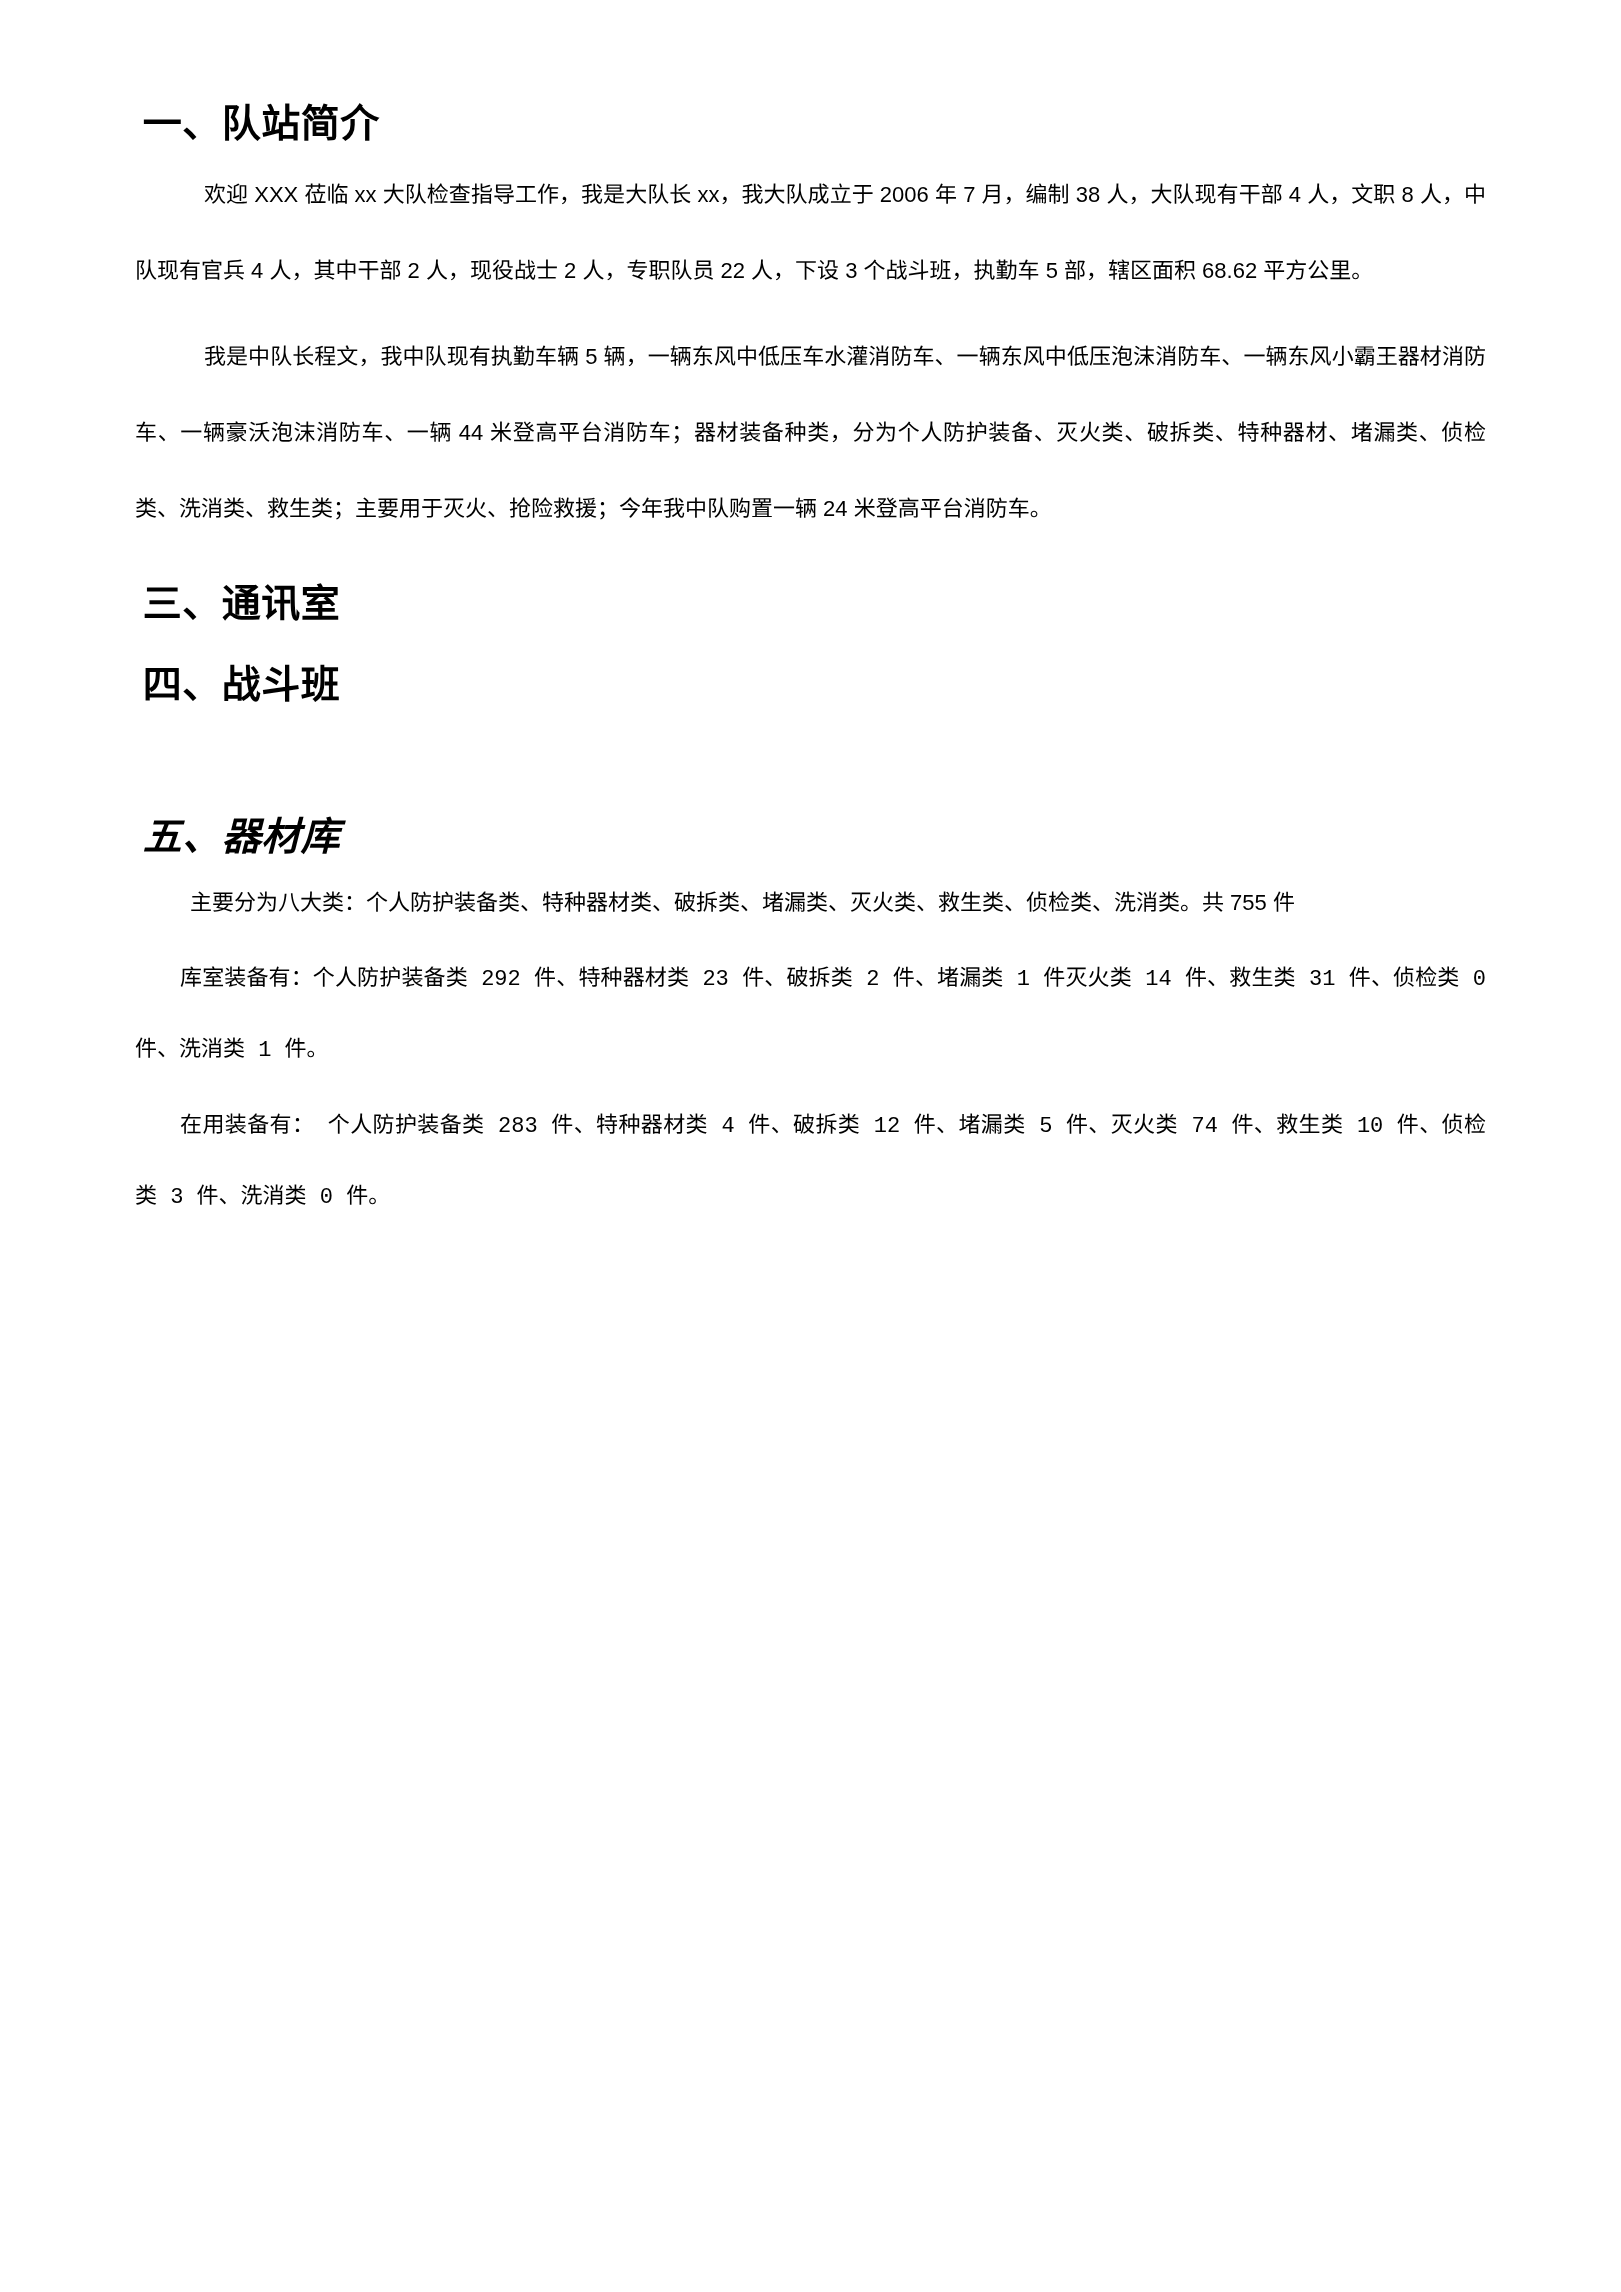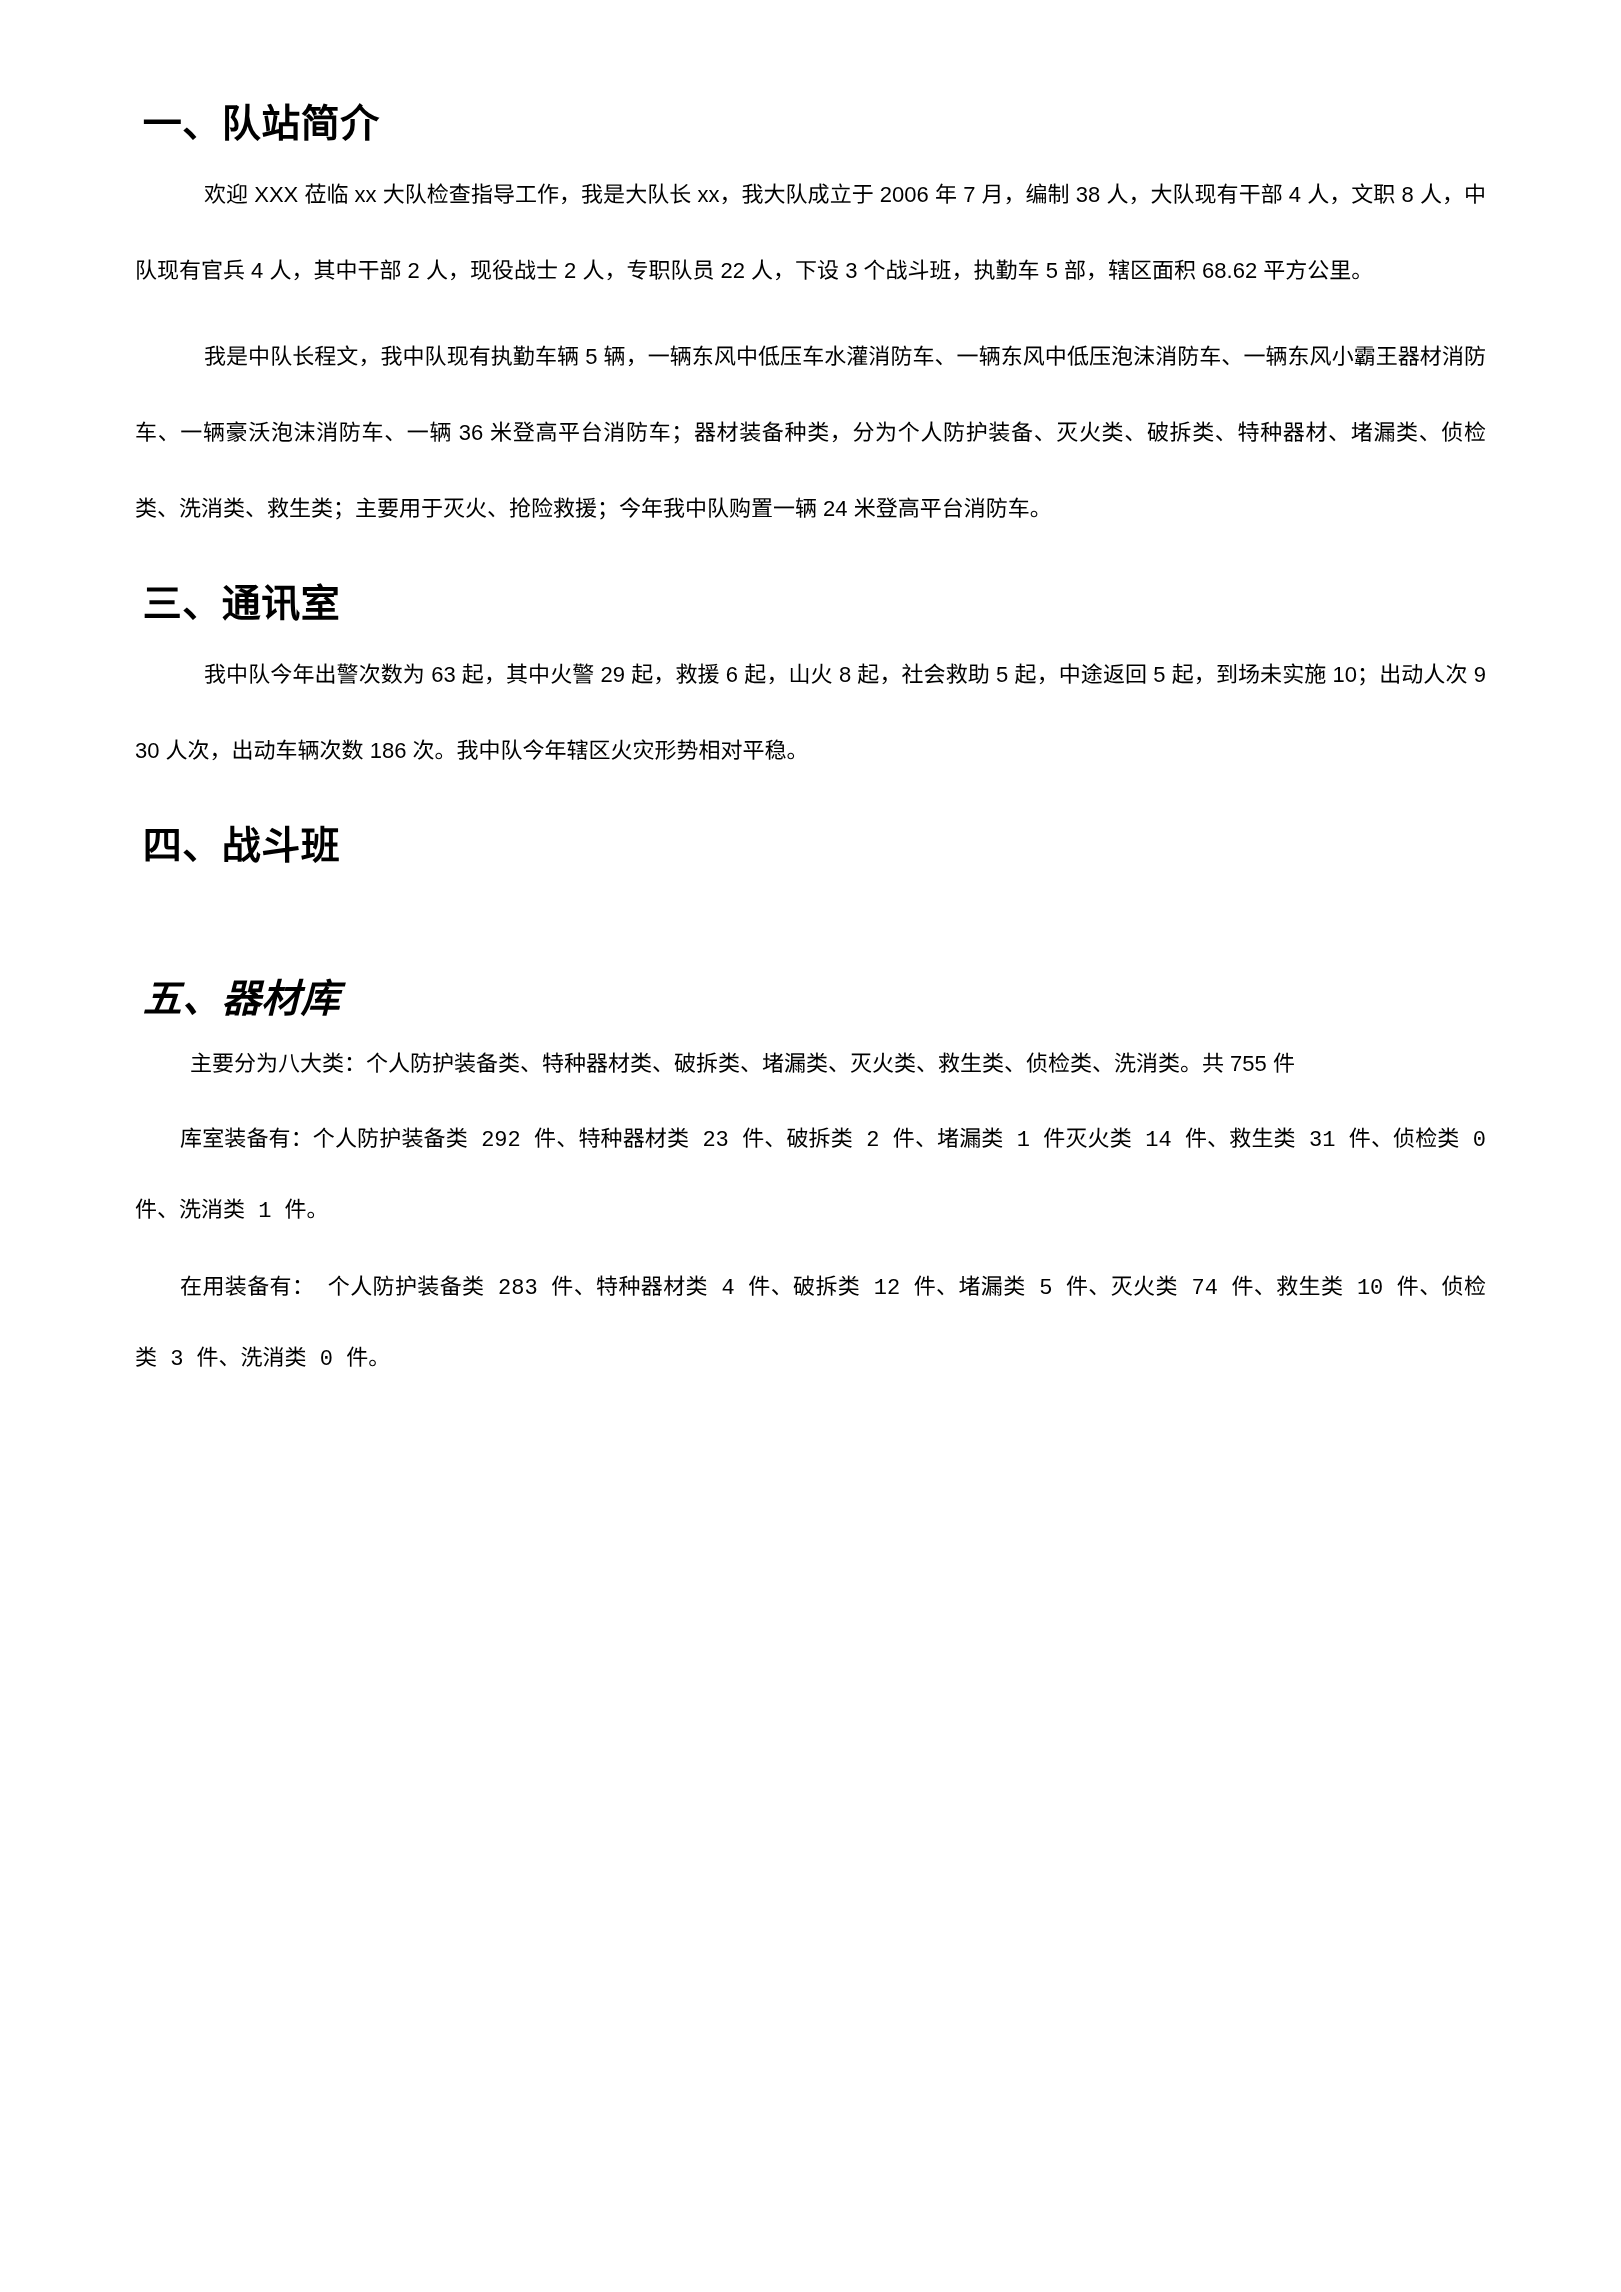--- a/index.html
+++ b/index.html
@@ -79,24 +79,23 @@
 </style>
 </head>
 <body>
 
 <div class="page">
   <div class="doc-body">
 
     <h2 class="section-heading h-gap-first">一、队站简介</h2>
     <p class="para t-gap-small">欢迎 XXX 莅临 xx 大队检查指导工作，我是大队长 xx，我大队成立于 2006 年 7 月，编制 38 人，大队现有干部 4 人，文职 8 人，中队现有官兵 4 人，其中干部 2 人，现役战士 2 人，专职队员 22 人，下设 3 个战斗班，执勤车 5 部，辖区面积 68.62 平方公里。</p>
 
-    <p class="para t-gap-small">我是中队长程文，我中队现有执勤车辆 5 辆，一辆东风中低压车水灌消防车、一辆东风中低压泡沫消防车、一辆东风小霸王器材消防车、一辆豪沃泡沫消防车、一辆 36 米登高平台消防车；器材装备种类，分为个人防护装备、灭火类、破拆类、特种器材、堵漏类、侦检类、洗消类、救生类；主要用于灭火、抢险救援；今年我中队购置一辆 24 米登高平台消防车。</p>
+    <p class="para t-gap-small">我是中队长程文，我中队现有执勤车辆 5 辆，一辆东风中低压车水灌消防车、一辆东风中低压泡沫消防车、一辆东风小霸王器材消防车、一辆豪沃泡沫消防车、一辆 44 米登高平台消防车；器材装备种类，分为个人防护装备、灭火类、破拆类、特种器材、堵漏类、侦检类、洗消类、救生类；主要用于灭火、抢险救援；今年我中队购置一辆 24 米登高平台消防车。</p>
 
     <h2 class="section-heading h-gap">三、通讯室</h2>
-    <p class="para t-gap-small">我中队今年出警次数为 63 起，其中火警 29 起，救援 6 起，山火 8 起，社会救助 5 起，中途返回 5 起，到场未实施 10；出动人次 930 人次，出动车辆次数 186 次。我中队今年辖区火灾形势相对平稳。</p>
 
     <h2 class="section-heading h-gap">四、战斗班</h2>
     <div class="blank-block"></div>
 
     <h2 class="section-heading h-gap-tight">五、器材库</h2>
     <p class="para sub">主要分为八大类：个人防护装备类、特种器材类、破拆类、堵漏类、灭火类、救生类、侦检类、洗消类。共 755 件</p>
     <p class="para sub indent-small">库室装备有：个人防护装备类 292 件、特种器材类 23 件、破拆类 2 件、堵漏类 1 件灭火类 14 件、救生类 31 件、侦检类 0 件、洗消类 1 件。</p>
     <p class="para sub indent-small">在用装备有： 个人防护装备类 283 件、特种器材类 4 件、破拆类 12 件、堵漏类 5 件、灭火类 74 件、救生类 10 件、侦检类 3 件、洗消类 0 件。</p>
 
   </div>

